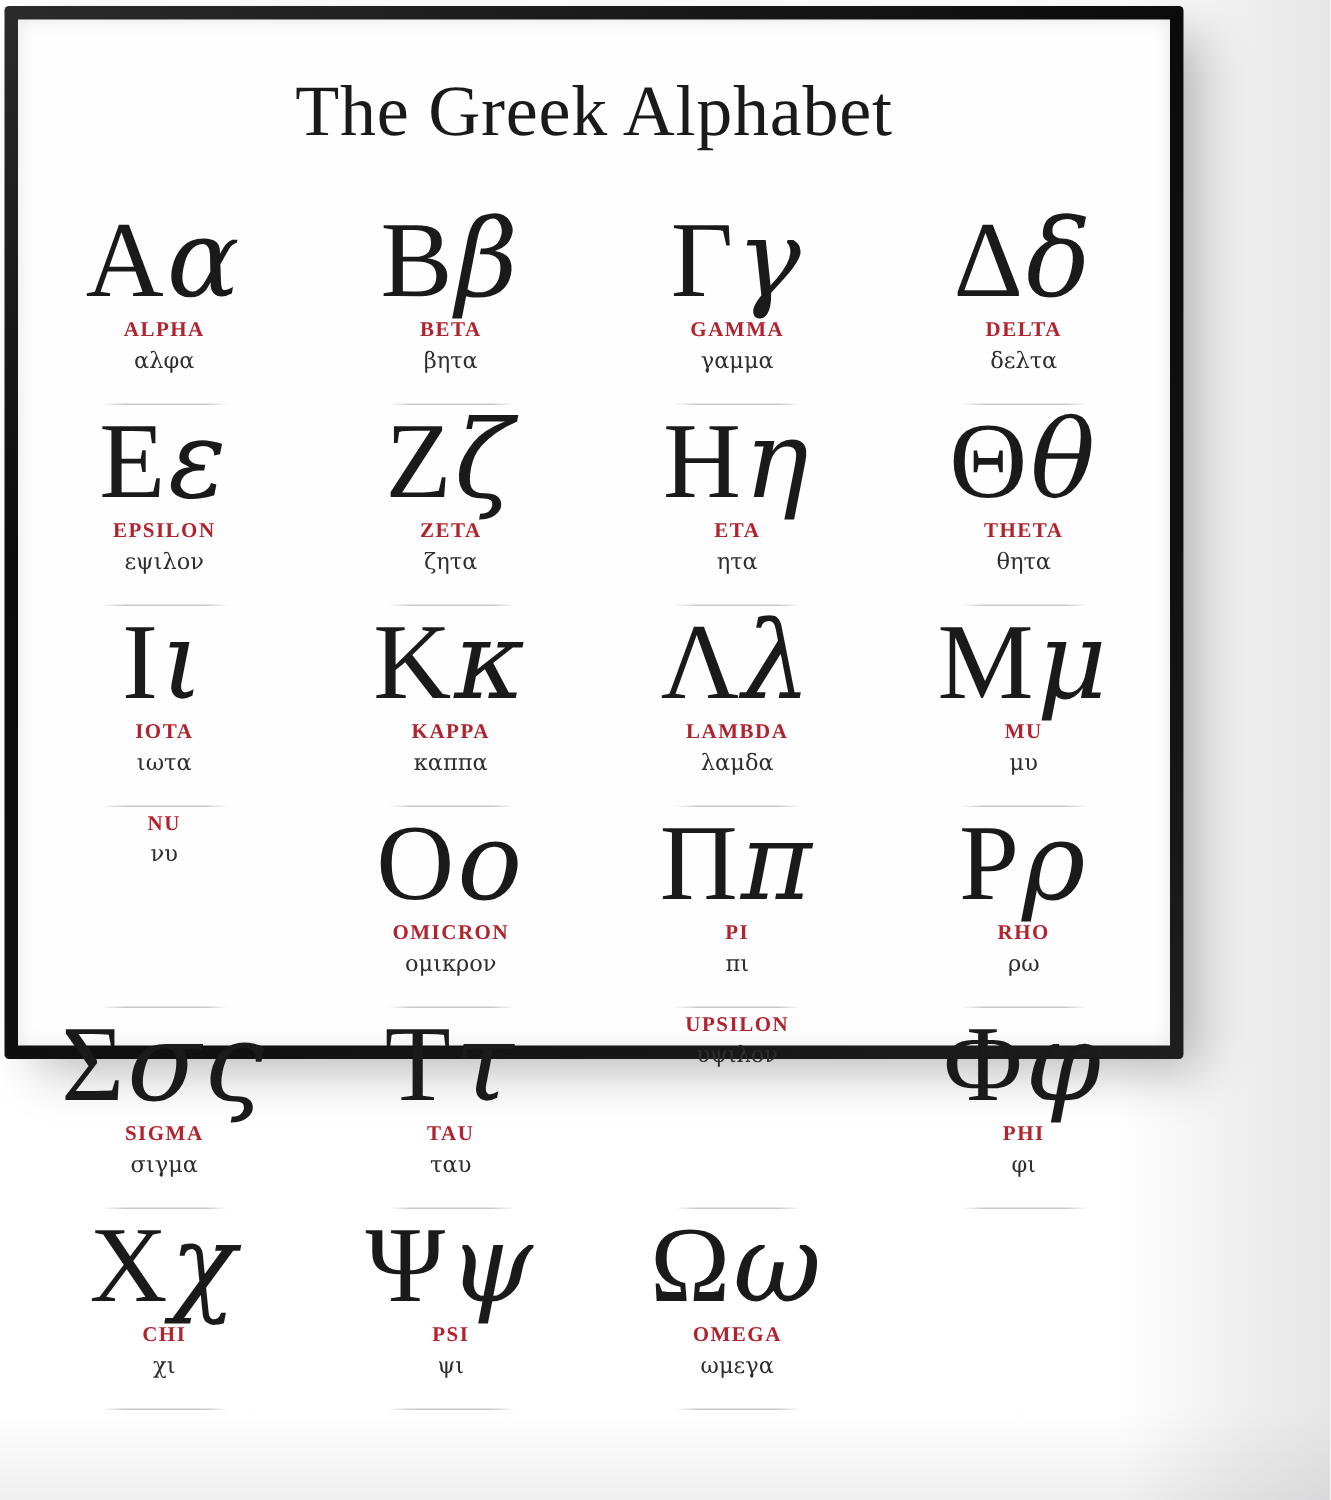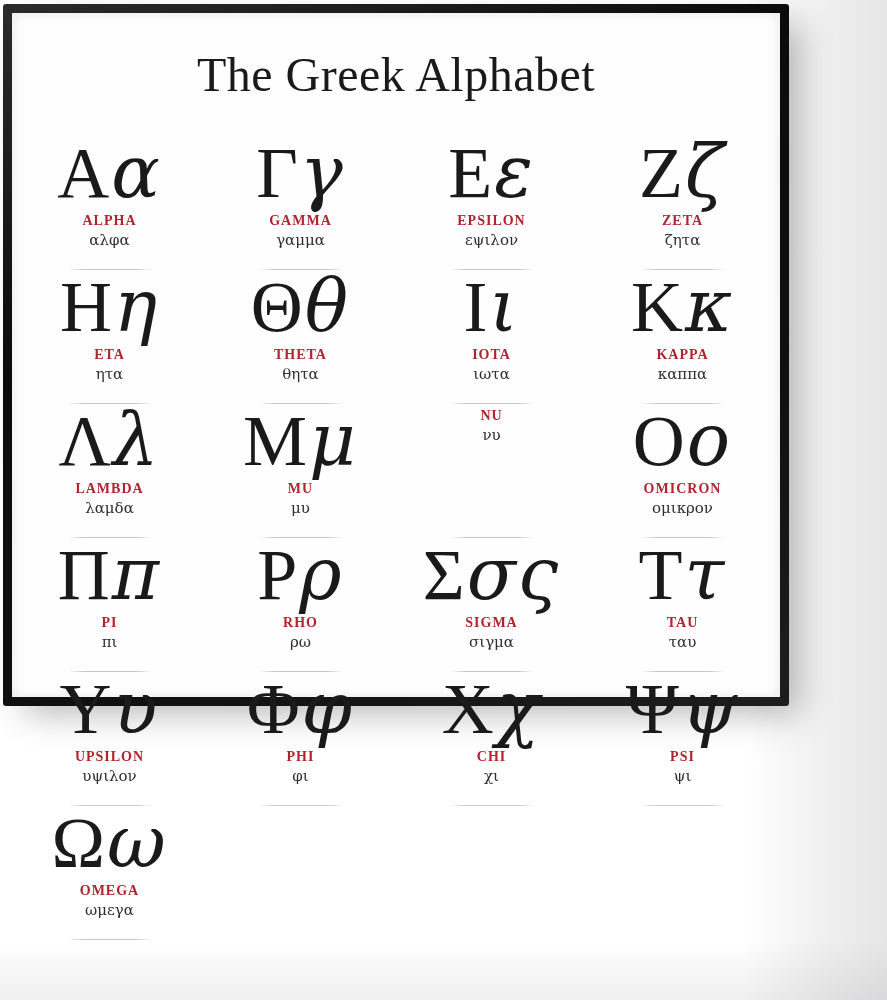--- a/index.html
+++ b/index.html
@@ -72,26 +72,38 @@
   <div class="paper">
     <div class="title">The Greek Alphabet</div>
     <div class="grid" id="alphabet-grid">
         <div class="cell">
     <div class="pair"><span class="upper">Α</span><span class="lower">α</span></div>
     <div class="name">ALPHA</div>
     <div class="spelling">αλφα</div>
     <div class="divider"></div>
   </div>
         <div class="cell">
+    <div class="pair"><span class="upper">Β</span><span class="lower">β</span></div>
+    <div class="name">BETA</div>
+    <div class="spelling">βητα</div>
+    <div class="divider"></div>
+  </div>
+        <div class="cell">
     <div class="pair"><span class="upper">Γ</span><span class="lower">γ</span></div>
     <div class="name">GAMMA</div>
     <div class="spelling">γαμμα</div>
     <div class="divider"></div>
   </div>
         <div class="cell">
+    <div class="pair"><span class="upper">Δ</span><span class="lower">δ</span></div>
+    <div class="name">DELTA</div>
+    <div class="spelling">δελτα</div>
+    <div class="divider"></div>
+  </div>
+        <div class="cell">
     <div class="pair"><span class="upper">Ε</span><span class="lower">ε</span></div>
     <div class="name">EPSILON</div>
     <div class="spelling">εψιλον</div>
     <div class="divider"></div>
   </div>
         <div class="cell">
     <div class="pair"><span class="upper">Ζ</span><span class="lower">ζ</span></div>
     <div class="name">ZETA</div>
     <div class="spelling">ζητα</div>
     <div class="divider"></div>
@@ -161,21 +173,20 @@
     <div class="spelling">σιγμα</div>
     <div class="divider"></div>
   </div>
         <div class="cell">
     <div class="pair"><span class="upper">Τ</span><span class="lower">τ</span></div>
     <div class="name">TAU</div>
     <div class="spelling">ταυ</div>
     <div class="divider"></div>
   </div>
         <div class="cell">
-    <div class="pair"><span class="upper">Υ</span><span class="lower">υ</span></div>
     <div class="name">UPSILON</div>
     <div class="spelling">υψιλον</div>
     <div class="divider"></div>
   </div>
         <div class="cell">
     <div class="pair"><span class="upper">Φ</span><span class="lower">φ</span></div>
     <div class="name">PHI</div>
     <div class="spelling">φι</div>
     <div class="divider"></div>
   </div>

